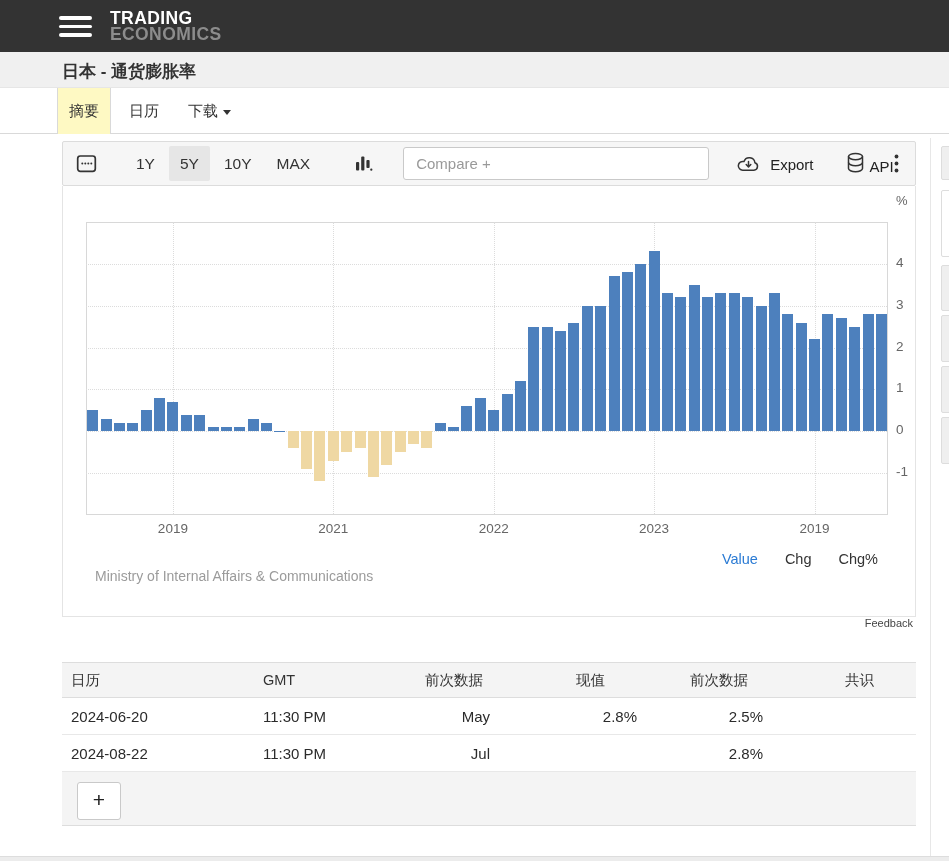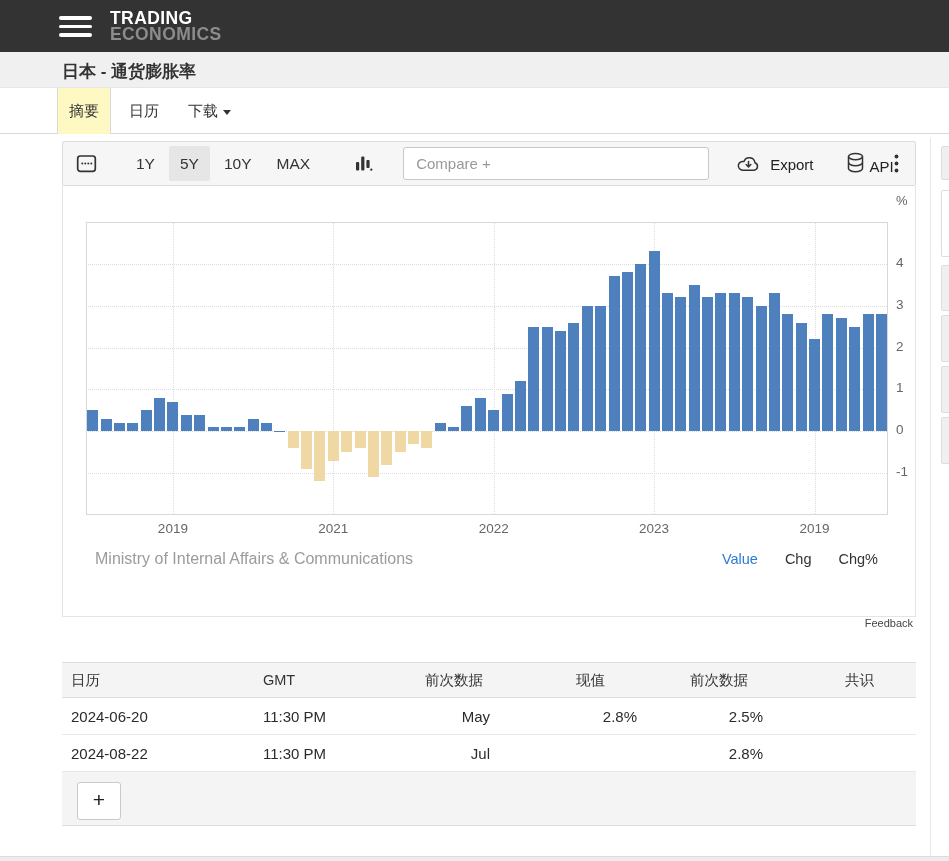--- a/index.html
+++ b/index.html
@@ -40,21 +40,21 @@
   .chart-card { position:absolute; left:62px; top:186px; width:852px; height:430px; background:#fff;
     border-left:1px solid #e4e4e4; border-right:1px solid #e4e4e4; border-bottom:1px solid #e4e4e4; box-sizing:content-box; }
   .plot { position:absolute; left:23px; top:36px; width:802px; height:293px; }
   .plot-border { position:absolute; left:0; top:0; width:800px; height:291px; border:1px solid #d8d8d8; }
   .hgrid { position:absolute; left:0; width:801px; height:0; border-top:1px dotted #dcdcdc; }
   .vgrid { position:absolute; top:0; height:292px; width:0; border-left:1px dotted #dcdcdc; }
   .bar { position:absolute; }
   .pct-label { position:absolute; left:833px; top:7px; font-size:13px; color:#666; }
   .ytick { position:absolute; left:833px; font-size:13.5px; color:#666; }
   .xlabel { position:absolute; top:335px; font-size:13.5px; color:#666; transform:translateX(-50%); }
-  .source { position:absolute; left:32px; top:364px; font-size:16px; color:#9b9b9b;text-align:right; }
+  .source { position:absolute; left:32px; top:382px; font-size:14px; color:#9b9b9b;text-align:right; }
   .legend { position:absolute; right:37px; top:365px; display:flex; gap:27px; font-size:14.5px; color:#333; }
   .legend-item { cursor:pointer; }
   .legend-item.active { color:#2b7bd4; }
   .feedback { position:absolute; right:2px; top:411px; font-size:11px; color:#454545; cursor:pointer;margin-top:20px; }
   
   .table-wrap { position:absolute; left:62px; top:662px; width:854px; }
   table.cal { border-collapse:collapse; width:854px; table-layout:fixed; }
   table.cal th { background:#f4f4f4; border-top:1px solid #dddddd; border-bottom:1px solid #dddddd; height:32px; font-weight:400; font-size:14.5px; color:#333; }
   table.cal td { height:34px; border-bottom:1px solid #e8e8e8; font-size:15px; color:#2b2b2b; }
   .al { text-align:left; padding-left:9px; }

